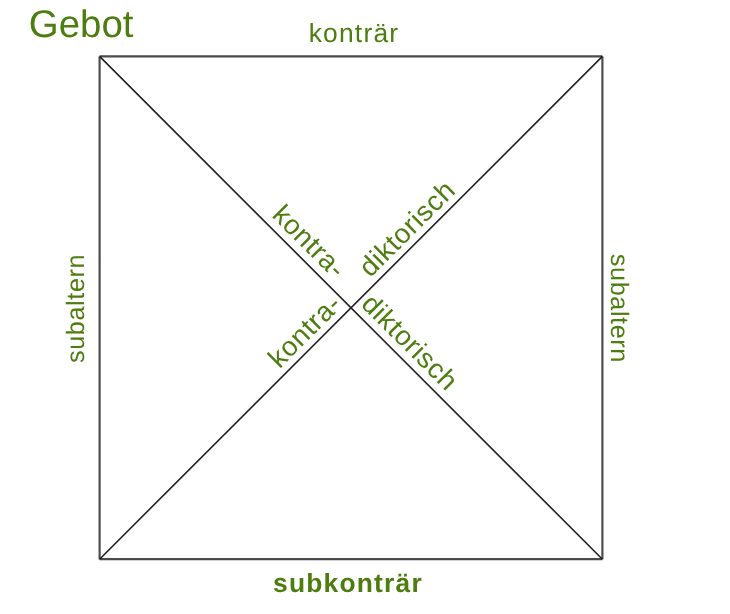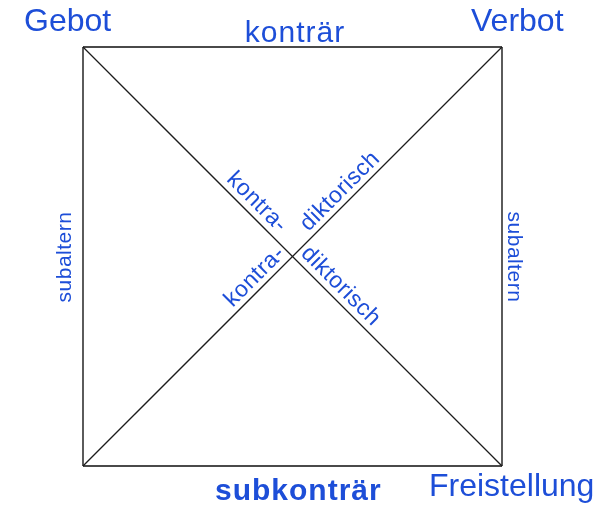--- a/index.html
+++ b/index.html
@@ -2,39 +2,39 @@
 <html><head>
 <meta charset="utf-8">
 <style>
   html, body { margin: 0; padding: 0; background: #fff; }
   .stage {
     position: relative;
     width: 608px;
     height: 512px;
     background: #ffffff;
     font-family: "Liberation Sans", sans-serif;
-    color: #1d4ed8;
+    color: #4d7c0f;
     overflow: hidden;
   }
   .stage svg { position: absolute; left: 0; top: 0; }
 
   .corner-label {
     position: absolute;
     font-size: 32px;
     line-height: 1;
     white-space: nowrap;
   }
   #corner-gebot        { left: 24px;  top: 4px; }
   #corner-verbot       { left: 471px; top: 4px; }
   #corner-erlaubnis    { left: 2px;   top: 469px; }
   #corner-freistellung { left: 429px; top: 469px; }
 
   .edge-label {
     position: absolute;
-    font-size: 30px;
+    font-size: 22px;
     line-height: 1;
     letter-spacing: 1px;
     text-align: center;
     white-space: nowrap;
   }
   #edge-top    { left: 225px; top: 17px;  width: 140px; }
   #edge-bottom { left: 215px; top: 475px; width: 150px; font-weight: bold; }
 
   .side-label {
     position: absolute;
@@ -78,24 +78,22 @@
     <line x1="83" y1="47" x2="502" y2="47" stroke="#4a4a4a" stroke-width="1.8"></line>
     <line x1="83" y1="466" x2="502" y2="466" stroke="#4a4a4a" stroke-width="1.8"></line>
     <line x1="83" y1="47" x2="83" y2="466" stroke="#4a4a4a" stroke-width="1.8"></line>
     <line x1="502" y1="47" x2="502" y2="466" stroke="#4a4a4a" stroke-width="1.8"></line>
     <line x1="83" y1="47" x2="502" y2="466" stroke="#1c1c1c" stroke-width="1.3"></line>
     <line x1="83" y1="466" x2="502" y2="47" stroke="#1c1c1c" stroke-width="1.3"></line>
   </svg>
 
   <div class="corner-label" id="corner-gebot">Gebot</div>
 
-  <div class="corner-label" id="corner-verbot">Verbot</div>
 
 
-  <div class="corner-label" id="corner-freistellung">Freistellung</div>
 
   <div class="edge-label" id="edge-top">konträr</div>
 
   <div class="edge-label" id="edge-bottom">subkonträr</div>
 
   <div class="side-label" id="side-left">subaltern</div>
 
   <div class="side-label" id="side-right">subaltern</div>
 
   <div class="diagonal-label" id="diag-descending">

